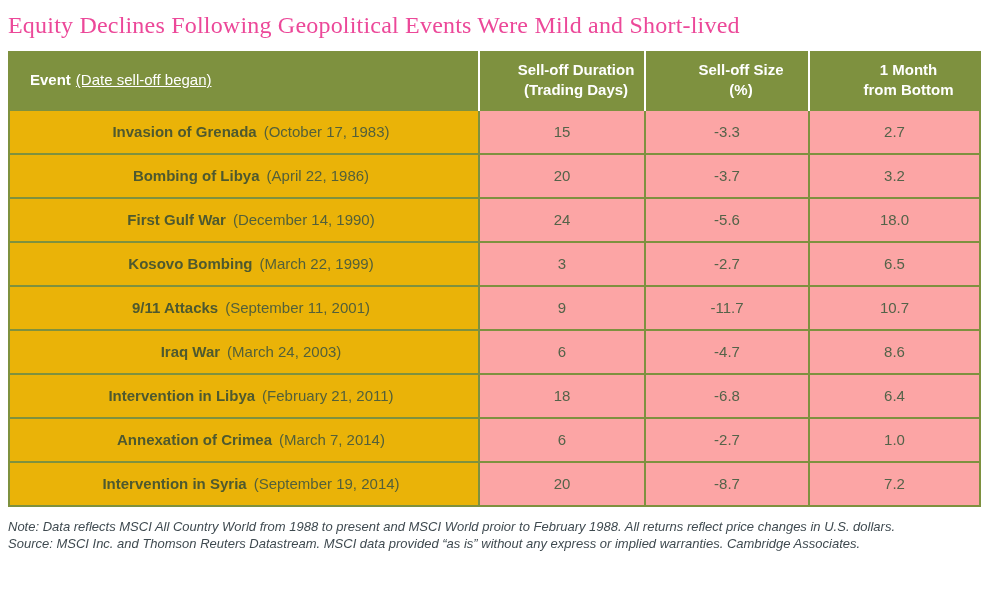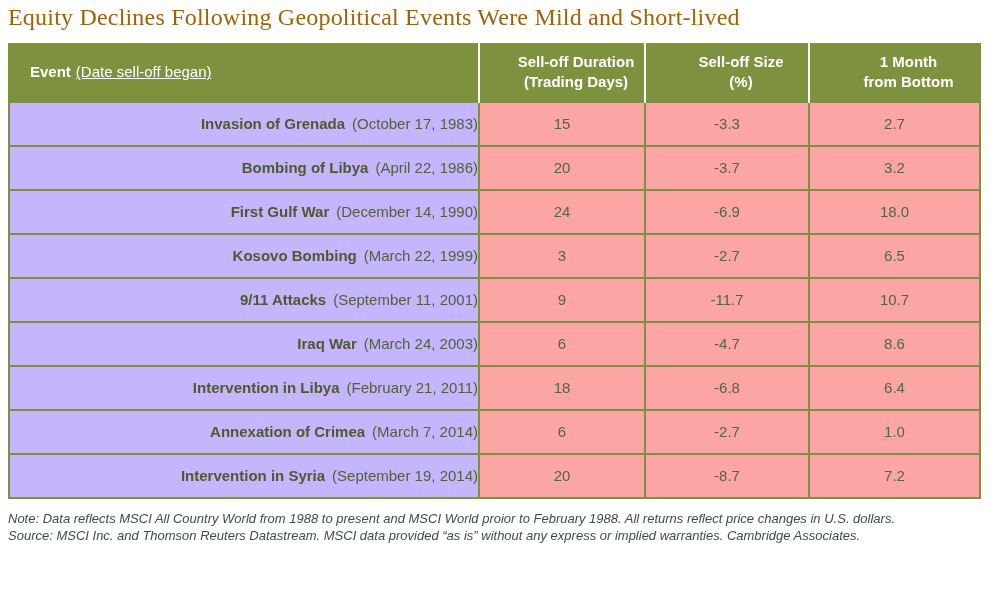--- a/index.html
+++ b/index.html
@@ -14,22 +14,22 @@
   .page {
     padding: 3px 8px 0 8px;
     box-sizing: border-box;
     width: 998px;
   }
   .title {
     font-family: "Liberation Serif", serif;
     font-weight: normal;
     font-size: 24px;
     line-height: 1.2;
-    color: #a16207;
-    margin: 0 0 11px 0;
+    color: #ec4899;
+    margin: 8px 0 11px 0;
     letter-spacing: 0.2px;
   }
   table.events {
     border-collapse: collapse;
     table-layout: fixed;
     width: 971px;
     border-left: 2px solid #7e913f;
     border-right: 2px solid #7e913f;
     border-bottom: 2px solid #7e913f;
   }
@@ -61,22 +61,22 @@
   }
 
   tbody tr { height: 44px; }
   tbody td {
     border-top: 2px solid #7e913f;
     font-size: 15px;
     vertical-align: middle;
     padding: 0;
   }
   td.event-cell {
-    background: #c4b5fd;
-    text-align: right;
+    background: #eab308;
+    text-align: center;
     padding-left: 14px;
     color: #4e592f;
   }
   .event-name { font-weight: bold; }
   .event-date { font-weight: normal; margin-left: 7px; color: #53603a; }
   td.num-cell {
     background: #fca5a5;
     text-align: center;
     color: #546349;
     border-left: 2px solid #7e913f;
@@ -132,21 +132,21 @@
         </tr>
         <tr>
           <td class="event-cell"><span class="event-name">Bombing of Libya</span><span class="event-date">(April 22, 1986)</span></td>
           <td class="num-cell">20</td>
           <td class="num-cell">-3.7</td>
           <td class="num-cell">3.2</td>
         </tr>
         <tr>
           <td class="event-cell"><span class="event-name">First Gulf War</span><span class="event-date">(December 14, 1990)</span></td>
           <td class="num-cell">24</td>
-          <td class="num-cell">-6.9</td>
+          <td class="num-cell">-5.6</td>
           <td class="num-cell">18.0</td>
         </tr>
         <tr>
           <td class="event-cell"><span class="event-name">Kosovo Bombing</span><span class="event-date">(March 22, 1999)</span></td>
           <td class="num-cell">3</td>
           <td class="num-cell">-2.7</td>
           <td class="num-cell">6.5</td>
         </tr>
         <tr>
           <td class="event-cell"><span class="event-name">9/11 Attacks</span><span class="event-date">(September 11, 2001)</span></td>

